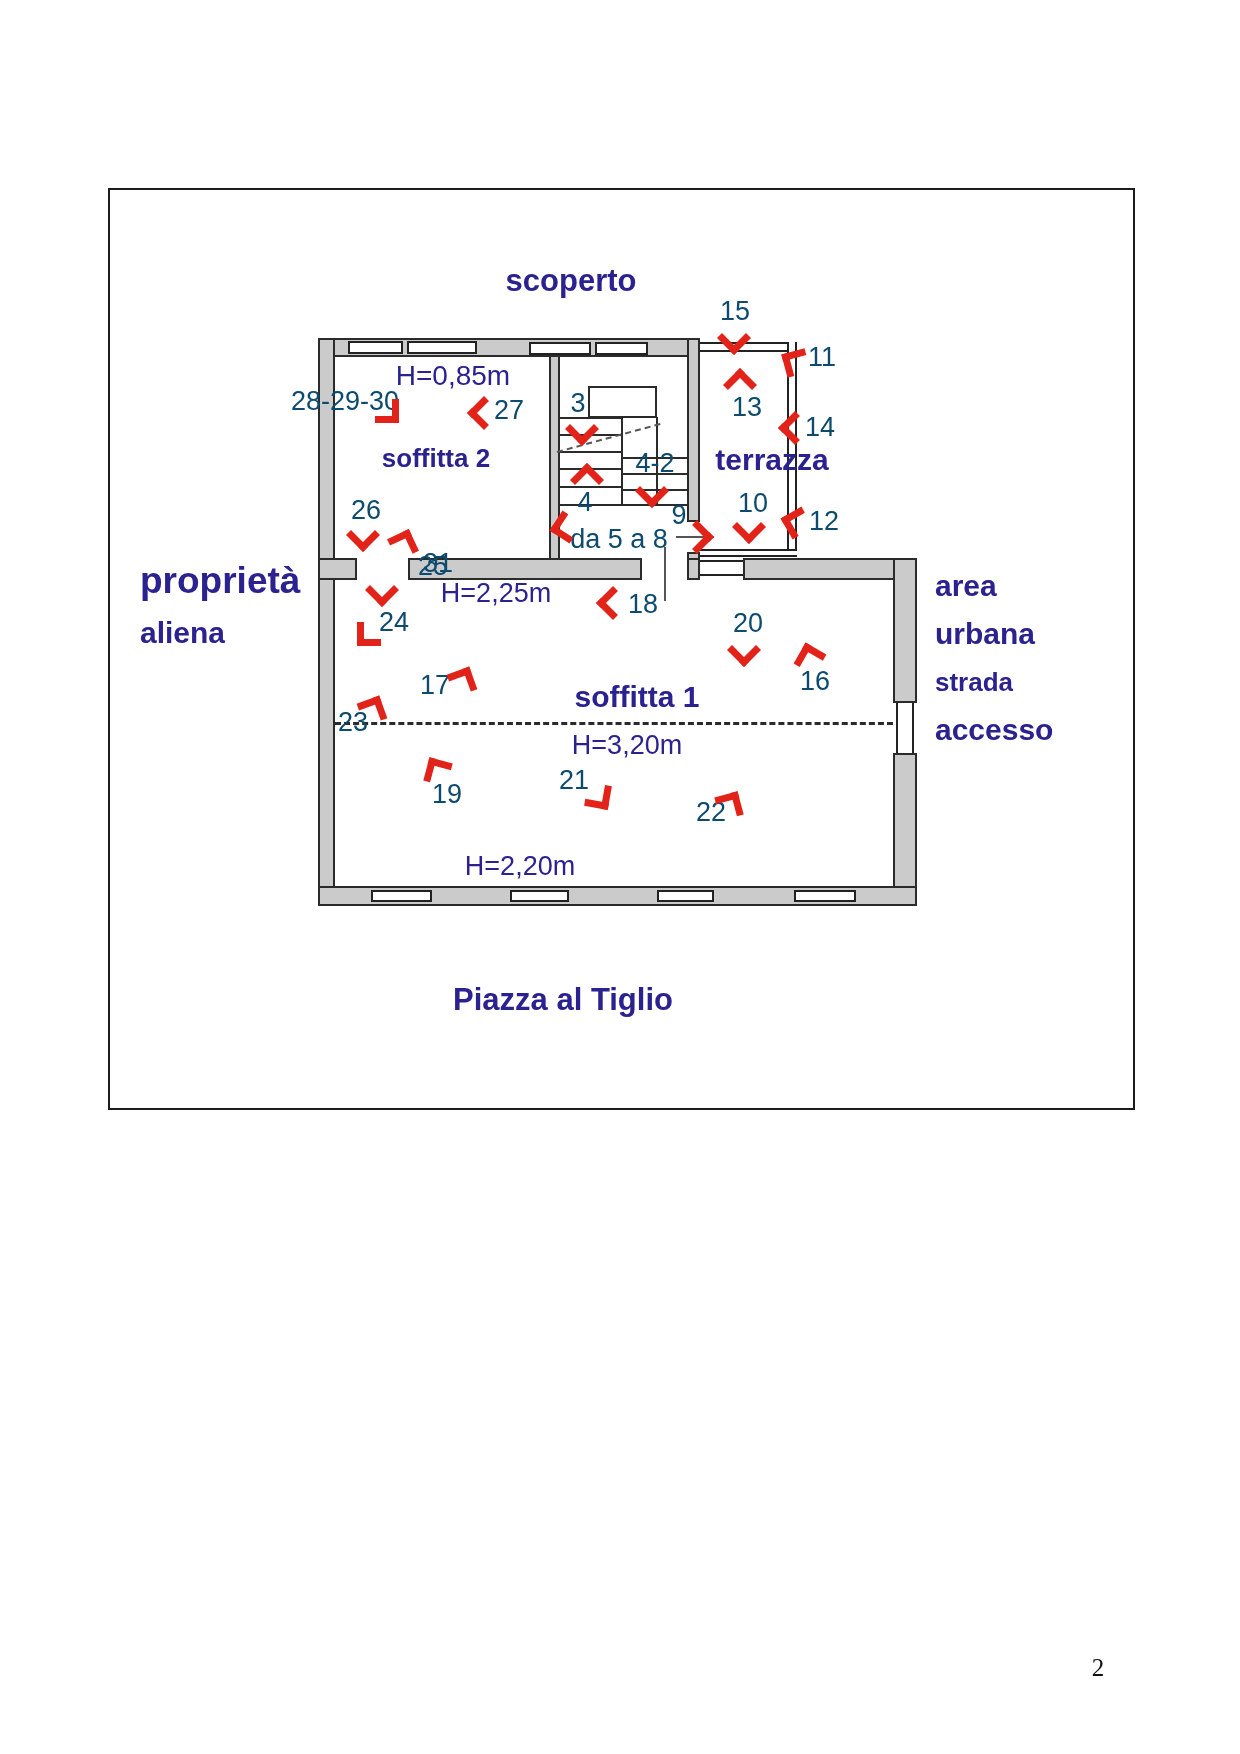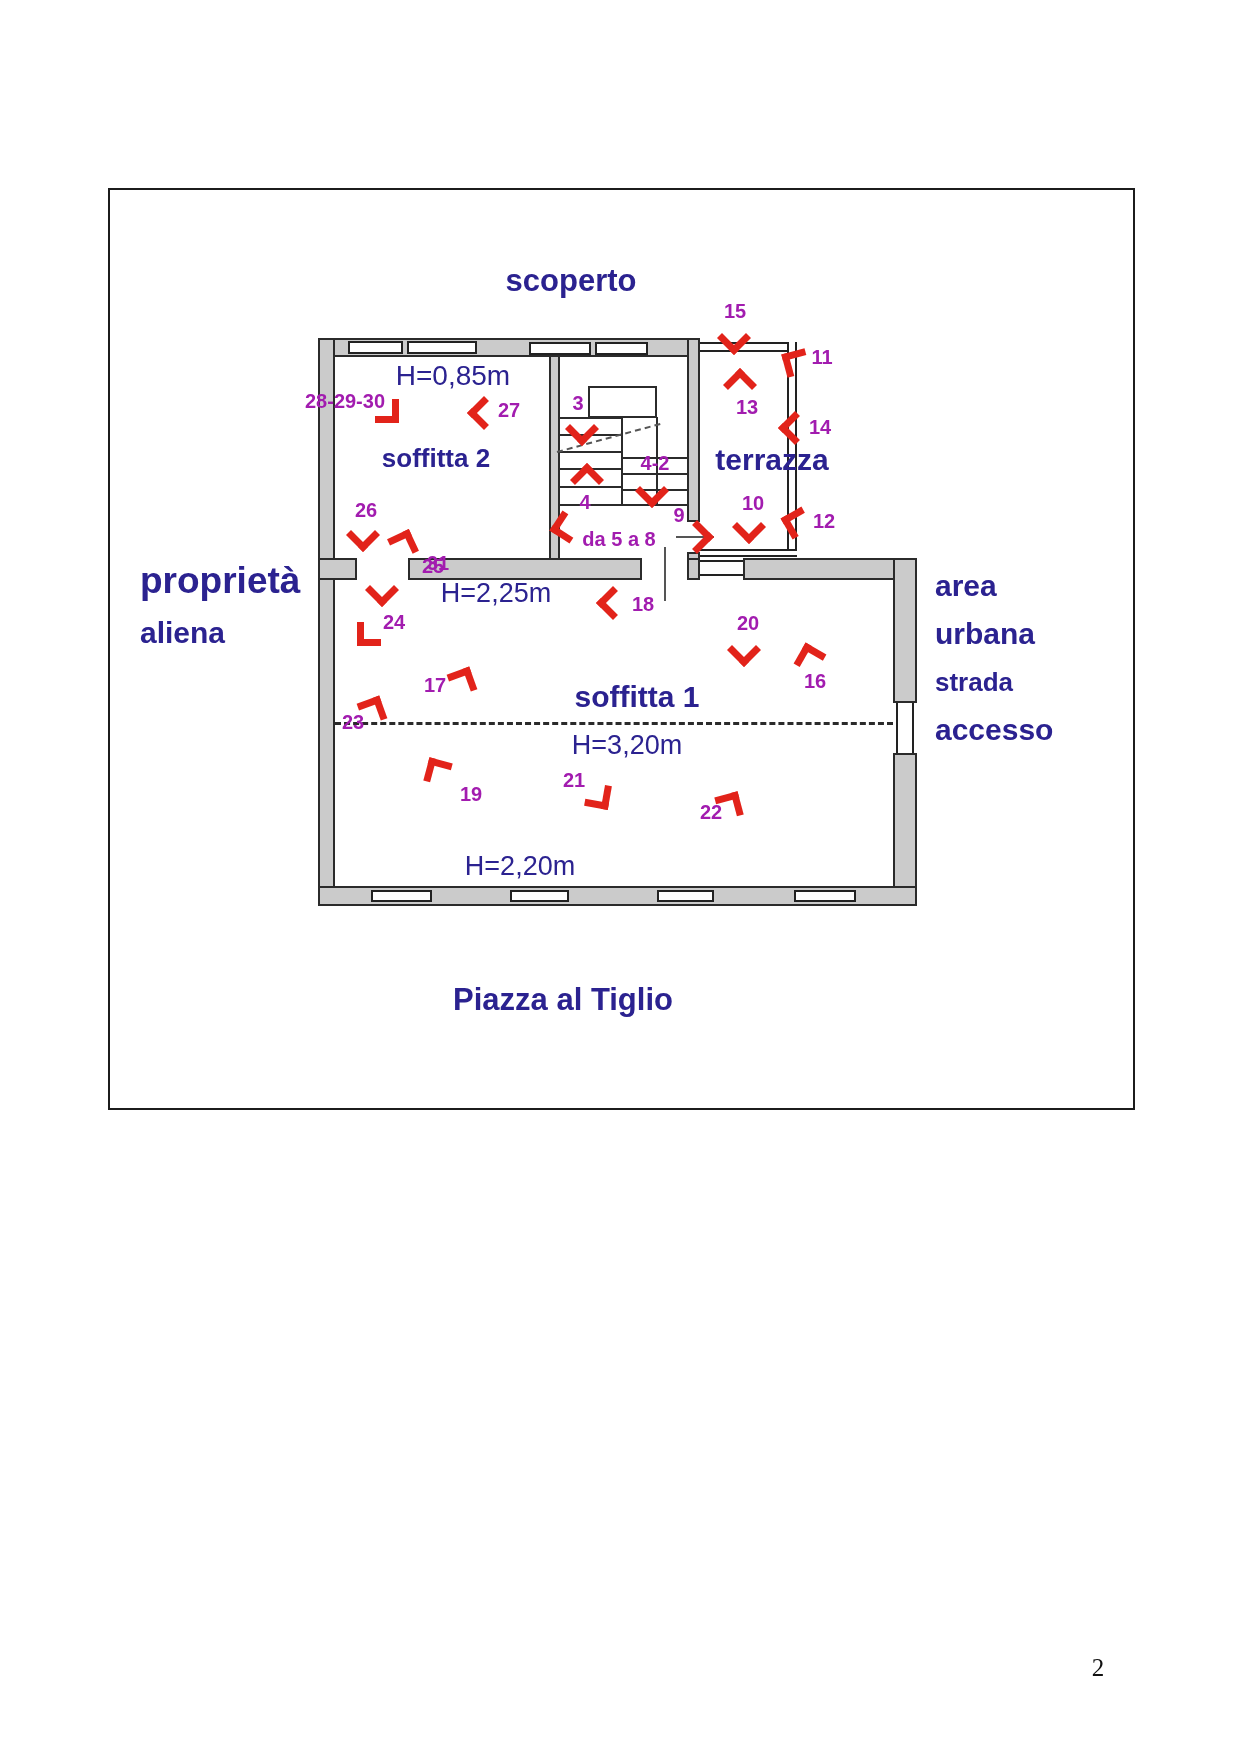--- a/index.html
+++ b/index.html
@@ -10,21 +10,21 @@
   .abs{position:absolute;}
   .wall{position:absolute;background:#cbcbcb;border:2px solid #2b2b2b;box-sizing:border-box;}
   .win{position:absolute;background:#ffffff;border:2px solid #222222;box-sizing:border-box;}
   .thinwall{position:absolute;background:#ffffff;border:0 solid #222222;box-sizing:border-box;}
   .sline{position:absolute;background:#2b2b2b;}
   .leader{position:absolute;background:#555555;}
   .navy{position:absolute;color:#2b2290;white-space:nowrap;}
   .center{transform:translate(-50%,-50%);}
   .vcenter{transform:translateY(-50%);}
   .bold{font-weight:bold;}
-  .mlabel{position:absolute;color:#a21caf;font-weight:bold;font-size:20px;white-space:nowrap;
+  .mlabel{position:absolute;color:#0c4a6e;font-weight:normal;font-size:27px;white-space:nowrap;
         transform:translate(-50%,-50%);line-height:1;}
   .chev{position:absolute;width:24px;height:24px;border:0 solid #e2231a;box-sizing:border-box;}
   .dashline{position:absolute;border-top:3px dashed #2a2a2a;}
   .dashdiag{position:absolute;border-top:2px dashed #555555;transform-origin:left center;}
   .landing{position:absolute;border:2px solid #2b2b2b;box-sizing:border-box;background:transparent;}
   .pagenum{position:absolute;color:#111;font-family:"Liberation Serif",serif;}
 </style>
 </head>
 <body>
 
@@ -141,21 +141,21 @@
       <div class="mlabel" style="left: 643px; top: 604px;">18</div>
       <div class="chev" style="left: 601px; top: 591px; border-left-width: 7px; border-bottom-width: 7px; transform: rotate(45deg);"></div>
       <div class="mlabel" style="left: 435px; top: 685px;">17</div>
       <div class="chev" style="left: 450px; top: 670px; border-top-width: 7px; border-right-width: 7px; transform: rotate(-20deg);"></div>
       <div class="mlabel" style="left: 353px; top: 722px;">23</div>
       <div class="chev" style="left: 360px; top: 699px; border-top-width: 7px; border-right-width: 7px; transform: rotate(-20deg);"></div>
       <div class="mlabel" style="left: 748px; top: 623px;">20</div>
       <div class="chev" style="left: 732px; top: 638px; border-right-width: 7px; border-bottom-width: 7px; transform: rotate(45deg);"></div>
       <div class="mlabel" style="left: 815px; top: 681px;">16</div>
       <div class="chev" style="left: 798px; top: 647px; border-left-width: 7px; border-top-width: 7px; transform: rotate(30deg);"></div>
-      <div class="mlabel" style="left: 447px; top: 794px; margin-left: 24px;">19</div>
+      <div class="mlabel" style="left: 447px; top: 794px;">19</div>
       <div class="chev" style="left: 426px; top: 760px; border-left-width: 7px; border-top-width: 7px; transform: rotate(15deg);"></div>
       <div class="mlabel" style="left: 574px; top: 780px;">21</div>
       <div class="chev" style="left: 586px; top: 784px; border-right-width: 7px; border-bottom-width: 7px; transform: rotate(10deg);"></div>
       <div class="mlabel" style="left: 711px; top: 812px;">22</div>
       <div class="chev" style="left: 717px; top: 794px; border-top-width: 7px; border-right-width: 7px; transform: rotate(-15deg);"></div>
     </div>
 
 </div>
 
 </body></html>

